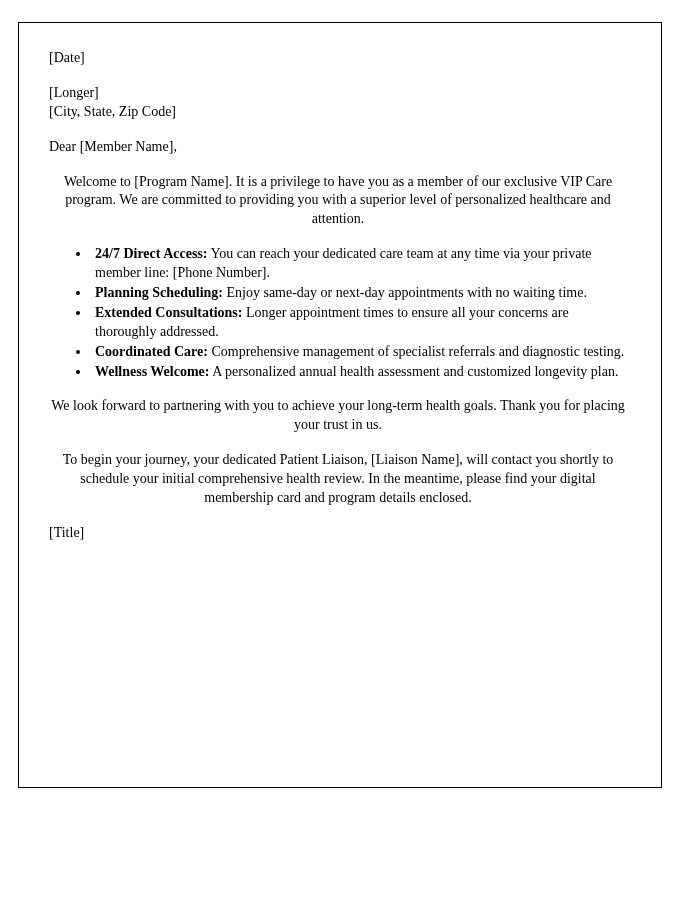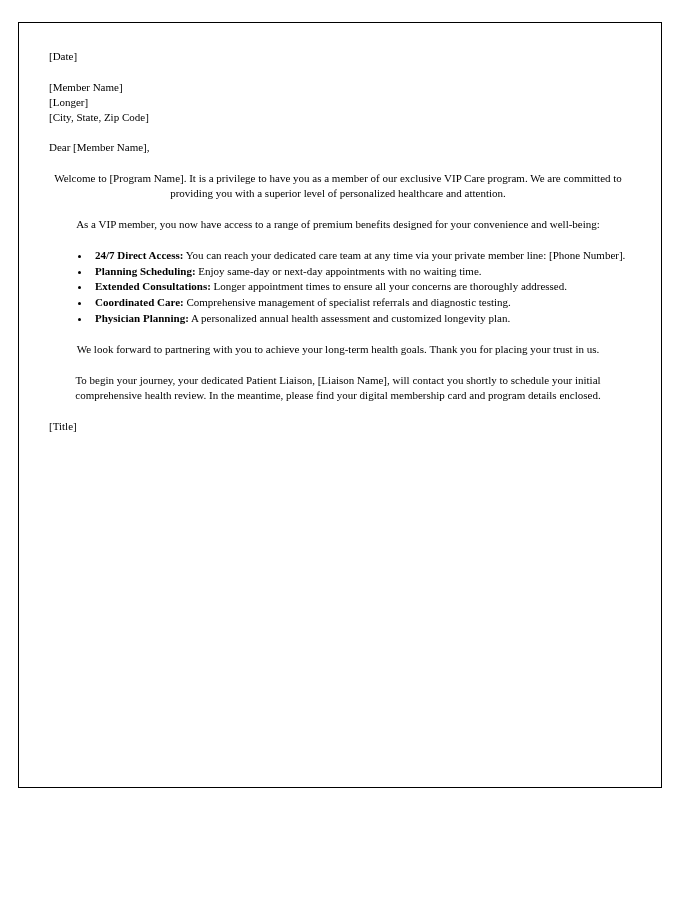--- a/index.html
+++ b/index.html
@@ -18,21 +18,21 @@
     left: 18px;
     top: 22px;
     width: 644px;
     height: 766px;
     border: 1px solid #000000;
     box-sizing: border-box;
     background: #ffffff;
   }
   .letter {
     padding: 26px 34px 20px 30px;
-    font-size: 11px;
+    font-size: 14px;
     line-height: 1.35;
   }
   .block {
     margin-bottom: 16px;
   }
   .line {
     white-space: pre-wrap;
   }
   .para {
     margin-bottom: 16px;
@@ -56,48 +56,46 @@
 <body>
 
 <div class="page">
   <div class="letter">
 
     <div class="block">
       <div class="line">[Date]</div>
     </div>
 
     <div class="block">
-      <div class="line">[Member Name]</div>
       <div class="line">[Longer]</div>
       <div class="line">[City, State, Zip Code]</div>
     </div>
 
     <div class="block">
       <div class="line">Dear [Member Name],</div>
     </div>
 
     <div class="para">Welcome to [Program Name]. It is a privilege to have you as a member of our exclusive VIP Care program. We are committed to providing you with a superior level of personalized healthcare and attention.</div>
 
-    <div class="para">As a VIP member, you now have access to a range of premium benefits designed for your convenience and well-being:</div>
 
     <ul class="benefits">
       <li>
         <span class="term">24/7 Direct Access:</span><span> You can reach your dedicated care team at any time via your private member line: [Phone Number].</span>
       </li>
       <li>
         <span class="term">Planning Scheduling:</span><span> Enjoy same-day or next-day appointments with no waiting time.</span>
       </li>
       <li>
         <span class="term">Extended Consultations:</span><span> Longer appointment times to ensure all your concerns are thoroughly addressed.</span>
       </li>
       <li>
         <span class="term">Coordinated Care:</span><span> Comprehensive management of specialist referrals and diagnostic testing.</span>
       </li>
       <li>
-        <span class="term">Physician Planning:</span><span> A personalized annual health assessment and customized longevity plan.</span>
+        <span class="term">Wellness Welcome:</span><span> A personalized annual health assessment and customized longevity plan.</span>
       </li>
     </ul>
 
     <div class="para">We look forward to partnering with you to achieve your long-term health goals. Thank you for placing your trust in us.</div>
 
     <div class="para">To begin your journey, your dedicated Patient Liaison, [Liaison Name], will contact you shortly to schedule your initial comprehensive health review. In the meantime, please find your digital membership card and program details enclosed.</div>
 
 
 
     <div class="block">

